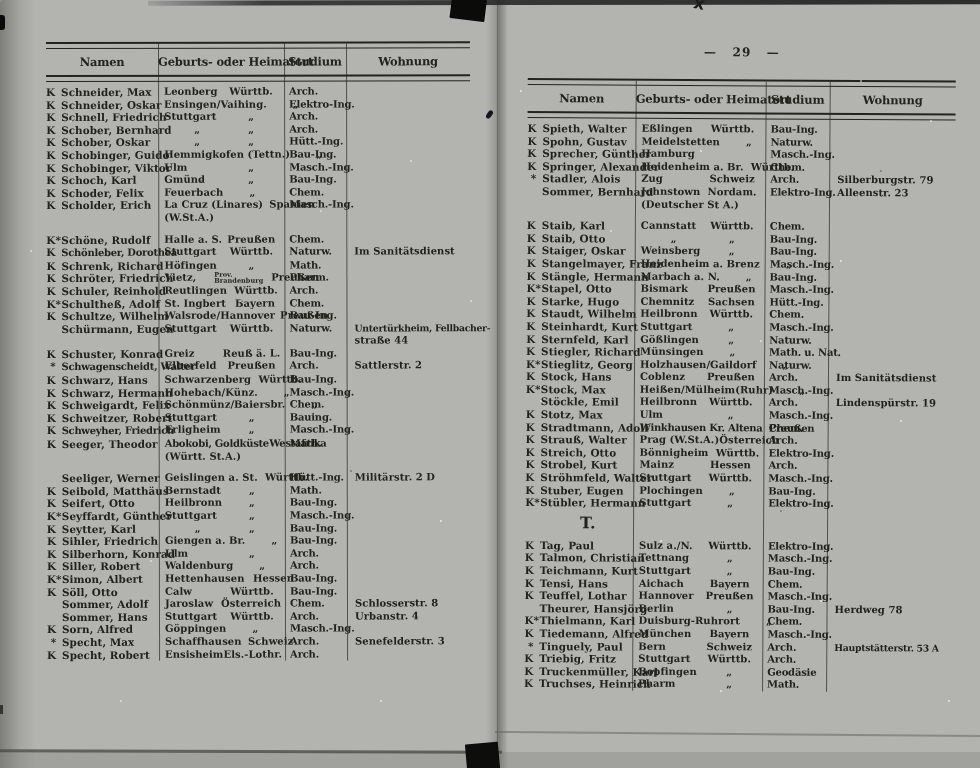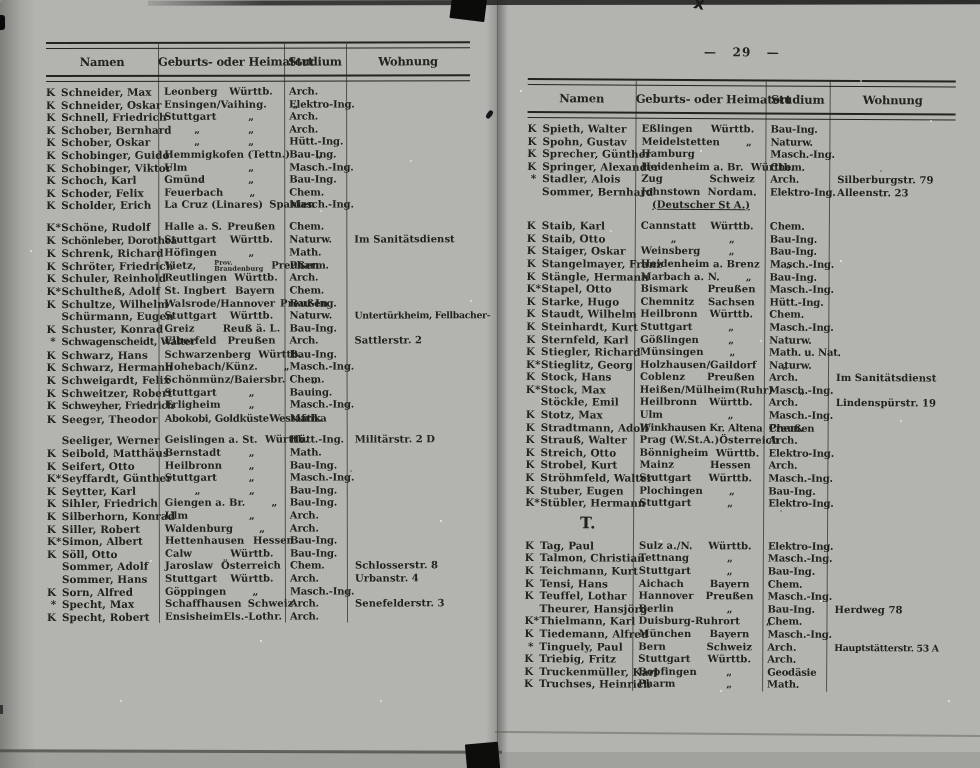--- a/index.html
+++ b/index.html
@@ -82,21 +82,21 @@
   .cell-origin{display:flex;padding-left:6px;padding-right:4px;font-size:10px;}
   .cell-origin .place{flex:0 0 auto;}
   .cell-origin.tight .place,.cell-origin.tight .region{font-size:10px;letter-spacing:-0.3px;}
   .place.ditto-indent{margin-left:30px;}
   .plnote{flex:0 0 auto;display:inline-block;width:52px;font-size:6.5px;line-height:6px;
     white-space:normal;margin-left:18px;margin-top:0;}
   .region{margin-left:auto;min-width:58px;text-align:center;flex:0 0 auto;}
   .cell-study{padding-left:5px;font-size:10px;letter-spacing:-0.2px;}
   .cell-residence{padding-left:8px;font-size:10px;}
   .cell-residence.tight{font-size:9.3px;letter-spacing:-0.3px;}
-  .trow.sub .cell-origin{justify-content:center;text-decoration:underline;}
+  .trow.sub .cell-origin{justify-content:flex-start;}
   .trow.sub .cell-origin .place{margin:0;}
   .row-gap{height:9px;}
   .section-row{height:30px;padding-left:55px;padding-top:4px;font-size:16px;
     font-weight:bold;box-sizing:border-box;}
 </style>
 </head>
 <body>
 
 <div class="scan">
   <div class="shadow-left"></div>
@@ -209,20 +209,28 @@
           </div>
           <div class="trow">
             <div class="cell cell-name"><span class="prefix">K</span><span class="pname">Scholder, Erich</span></div>
             <div class="cell cell-origin">
               <span class="place">La Cruz (Linares)</span>
               <span class="region">Spanien</span>
             </div>
             <div class="cell cell-study">Masch.-Ing.</div>
             <div class="cell cell-residence"></div>
           </div>
+          <div class="trow sub">
+            <div class="cell cell-name"></div>
+            <div class="cell cell-origin">
+              <span class="place">(W.St.A.)</span>
+            </div>
+            <div class="cell cell-study"></div>
+            <div class="cell cell-residence"></div>
+          </div>
           <div class="row-gap"></div>
           <div class="trow">
             <div class="cell cell-name"><span class="prefix">K*</span><span class="pname">Schöne, Rudolf</span></div>
             <div class="cell cell-origin">
               <span class="place">Halle a. S.</span>
               <span class="region">Preußen</span>
             </div>
             <div class="cell cell-study">Chem.</div>
             <div class="cell cell-residence"></div>
           </div>
@@ -282,20 +290,26 @@
             <div class="cell cell-residence"></div>
           </div>
           <div class="trow">
             <div class="cell cell-name"><span class="prefix"></span><span class="pname">Schürmann, Eugen</span></div>
             <div class="cell cell-origin">
               <span class="place">Stuttgart</span>
               <span class="region">Württb.</span>
             </div>
             <div class="cell cell-study">Naturw.</div>
             <div class="cell cell-residence tight">Untertürkheim, Fellbacher-</div>
+          </div>
+          <div class="trow sub">
+            <div class="cell cell-name"></div>
+            <div class="cell cell-origin"></div>
+            <div class="cell cell-study"></div>
+            <div class="cell cell-residence">straße 44</div>
           </div>
           <div class="trow">
             <div class="cell cell-name"><span class="prefix">K</span><span class="pname">Schuster, Konrad</span></div>
             <div class="cell cell-origin">
               <span class="place">Greiz</span>
               <span class="region">Reuß ä. L.</span>
             </div>
             <div class="cell cell-study">Bau-Ing.</div>
             <div class="cell cell-residence"></div>
           </div>
@@ -353,20 +367,28 @@
             <div class="cell cell-study">Masch.-Ing.</div>
             <div class="cell cell-residence"></div>
           </div>
           <div class="trow">
             <div class="cell cell-name"><span class="prefix">K</span><span class="pname">Seeger, Theodor</span></div>
             <div class="cell cell-origin tight">
               <span class="place">Abokobi, Goldküste</span>
               <span class="region">Westafrika</span>
             </div>
             <div class="cell cell-study">Math.</div>
+            <div class="cell cell-residence"></div>
+          </div>
+          <div class="trow sub">
+            <div class="cell cell-name"></div>
+            <div class="cell cell-origin">
+              <span class="place">(Württ. St.A.)</span>
+            </div>
+            <div class="cell cell-study"></div>
             <div class="cell cell-residence"></div>
           </div>
           <div class="row-gap"></div>
           <div class="trow">
             <div class="cell cell-name"><span class="prefix"></span><span class="pname">Seeliger, Werner</span></div>
             <div class="cell cell-origin">
               <span class="place">Geislingen a. St.</span>
               <span class="region">Württb.</span>
             </div>
             <div class="cell cell-study">Hütt.-Ing.</div>

